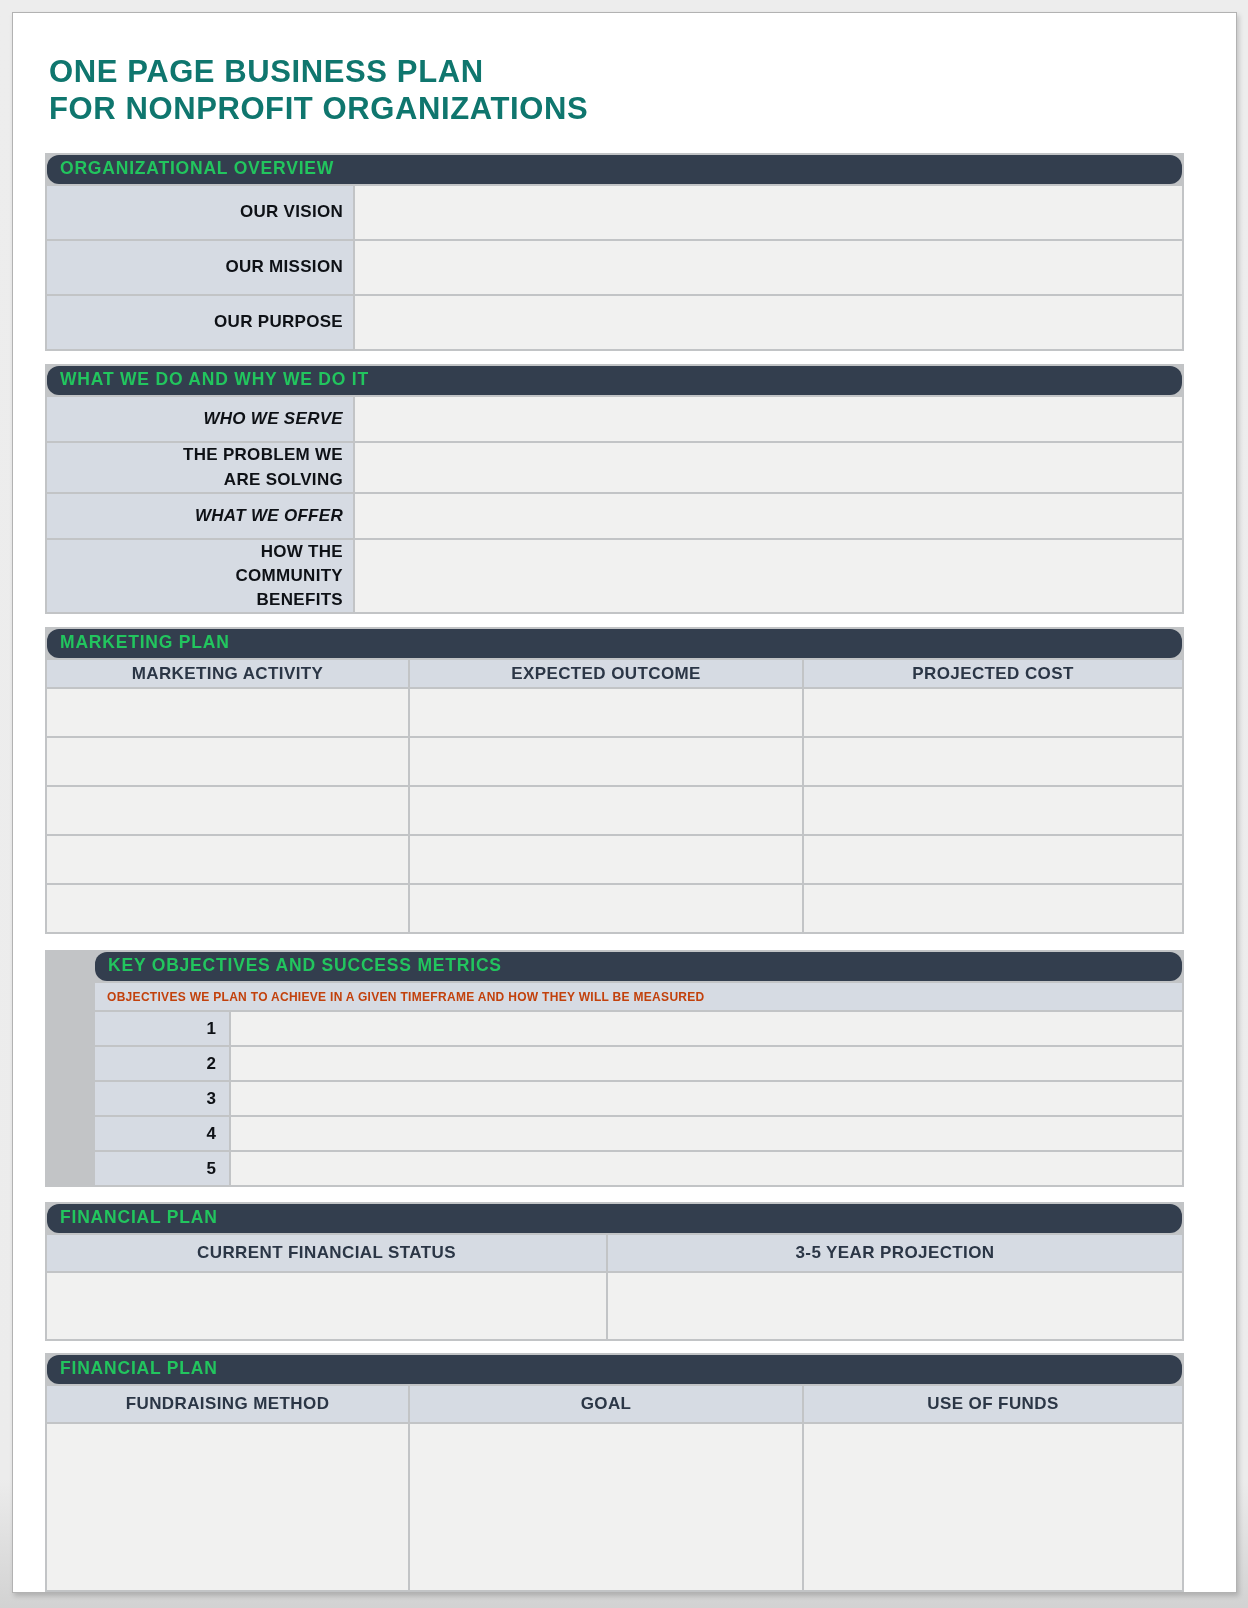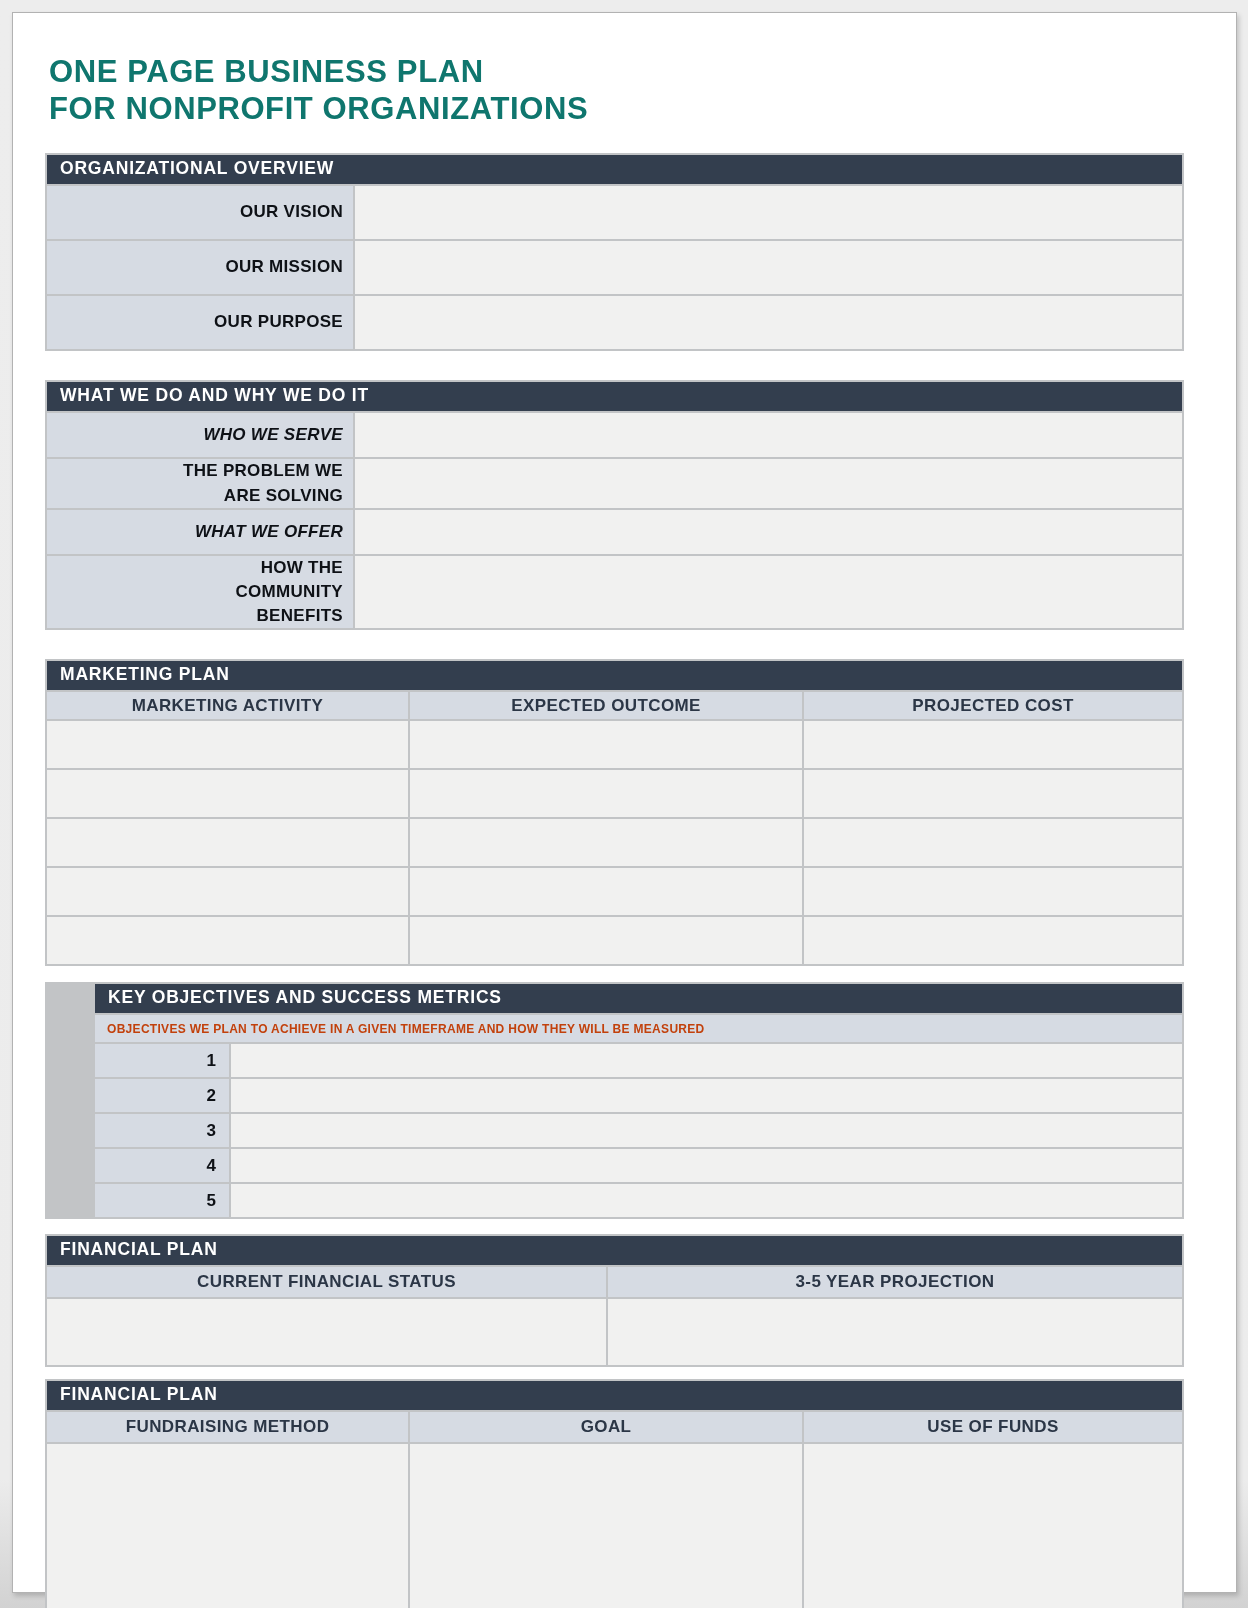--- a/index.html
+++ b/index.html
@@ -21,29 +21,29 @@
     margin: 0 0 26px 4px;
     font-size: 31px; line-height: 37px;
     font-weight: bold; letter-spacing: 0.6px;
     color: #0f766e;
   }
   table.sec {
     border-collapse: separate; border-spacing: 2px;
     background: #c2c4c6;
     width: 1139px; table-layout: fixed;
   }
-  .gap13 { margin-top: 29px; }
+  .gap13 { margin-top: 13px; }
   .gap16 { margin-top: 16px; padding-left: 48px; }
   .gap15 { margin-top: 15px; }
   .gap12 { margin-top: 12px; }
   th, td { font-weight: bold; overflow: hidden; }
   .sec-h {
-    background: #333e4e; color: #ffffff;
+    background: #333e4e; color: #22c55e;
     text-align: left; font-size: 17.5px; letter-spacing: 0.8px;
-    height: 29px; padding: 0 0 2px 13px; vertical-align: middle;
+    height: 29px; padding: 0 0 2px 13px; vertical-align: middle; border-radius: 12px;
   }
   .lbl {
     background: #d6dbe3; color: #0e1116;
     text-align: right; font-size: 17px; line-height: 1.42;
     padding: 0 10px 0 112px; vertical-align: middle; letter-spacing: 0.3px;
   }
   .fld { background: #f1f1f0; }
   .colh {
     background: #d6dbe3; color: #2b3646;
     text-align: center; font-size: 17px; letter-spacing: 0.4px;
@@ -52,21 +52,21 @@
   .sub {
     background: #d6dbe3; color: #c2410c;
     text-align: left; font-size: 12px; letter-spacing: 0.3px;
     padding: 0 8px 0 12px; vertical-align: middle;
   }
   .num {
     background: #d6dbe3; color: #0e1116;
     text-align: right; font-size: 17px;
     padding-right: 13px; vertical-align: middle;
   }
-  .h27 { height: 27px; } .h30 { height: 30px; }
+  .h27 { height: 27px; } .h30 { height: 36px; }
   .h33 { height: 33px; } .h40 { height: 44px; font-style: italic; }
   .h43 { height: 53px; } .h47 { height: 47px; }
   .h49 { height: 49px; } .h66 { height: 66px; }
   .h166 { height: 166px; }
 </style>
 </head>
 <body>
 
 <div class="page">
 

